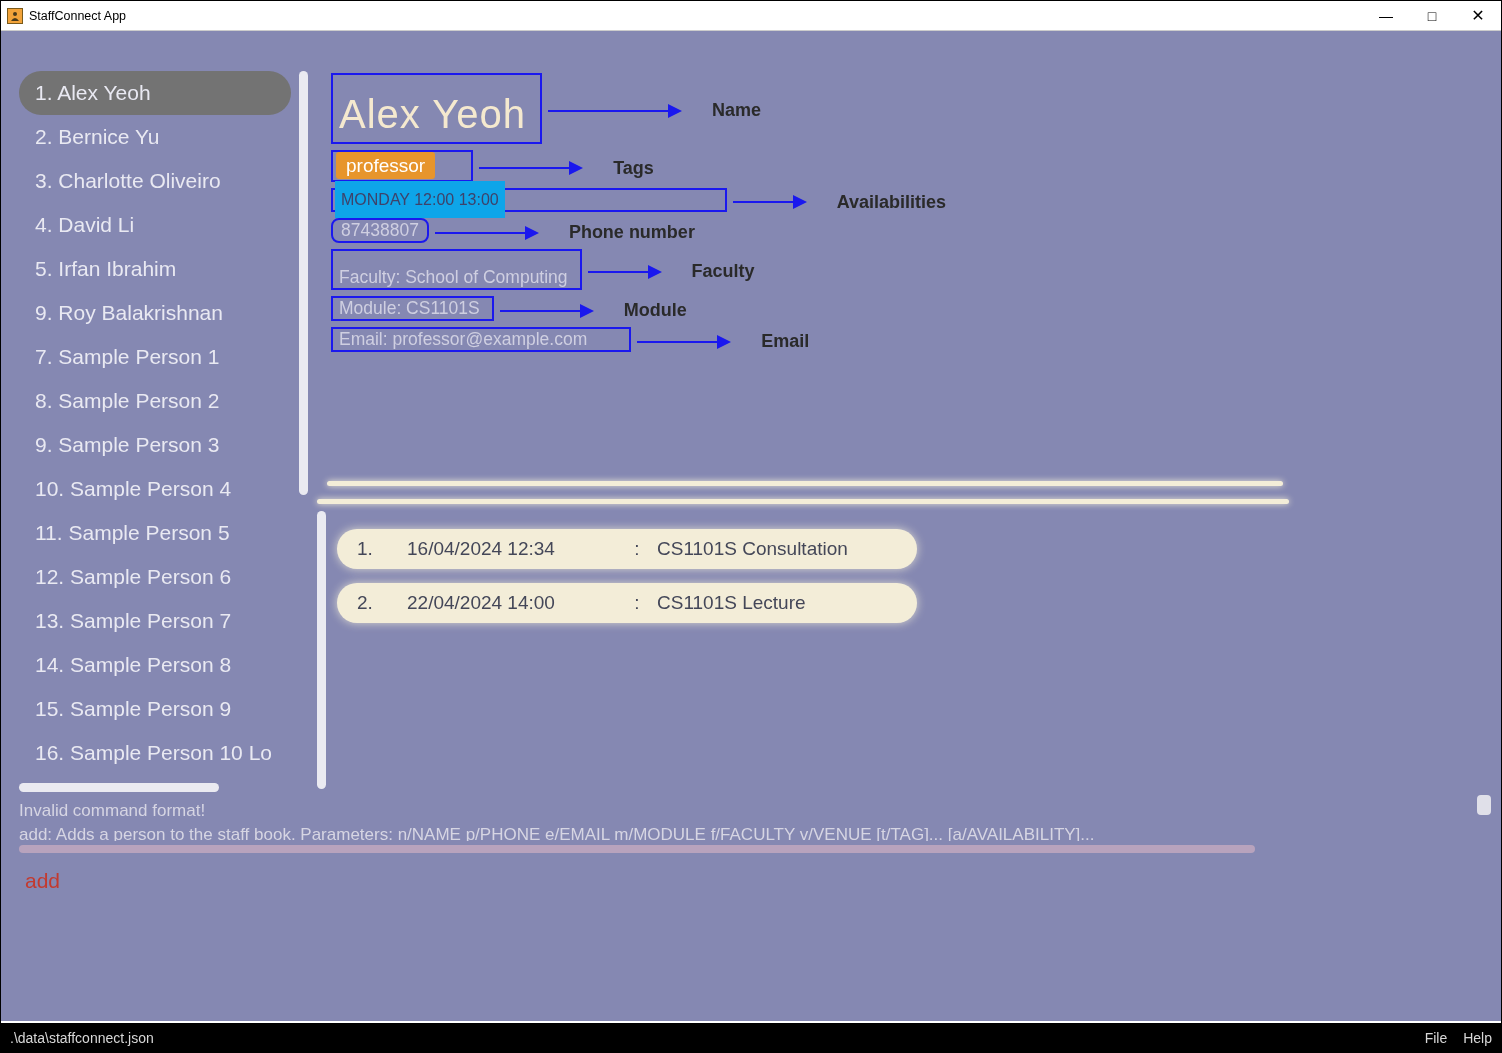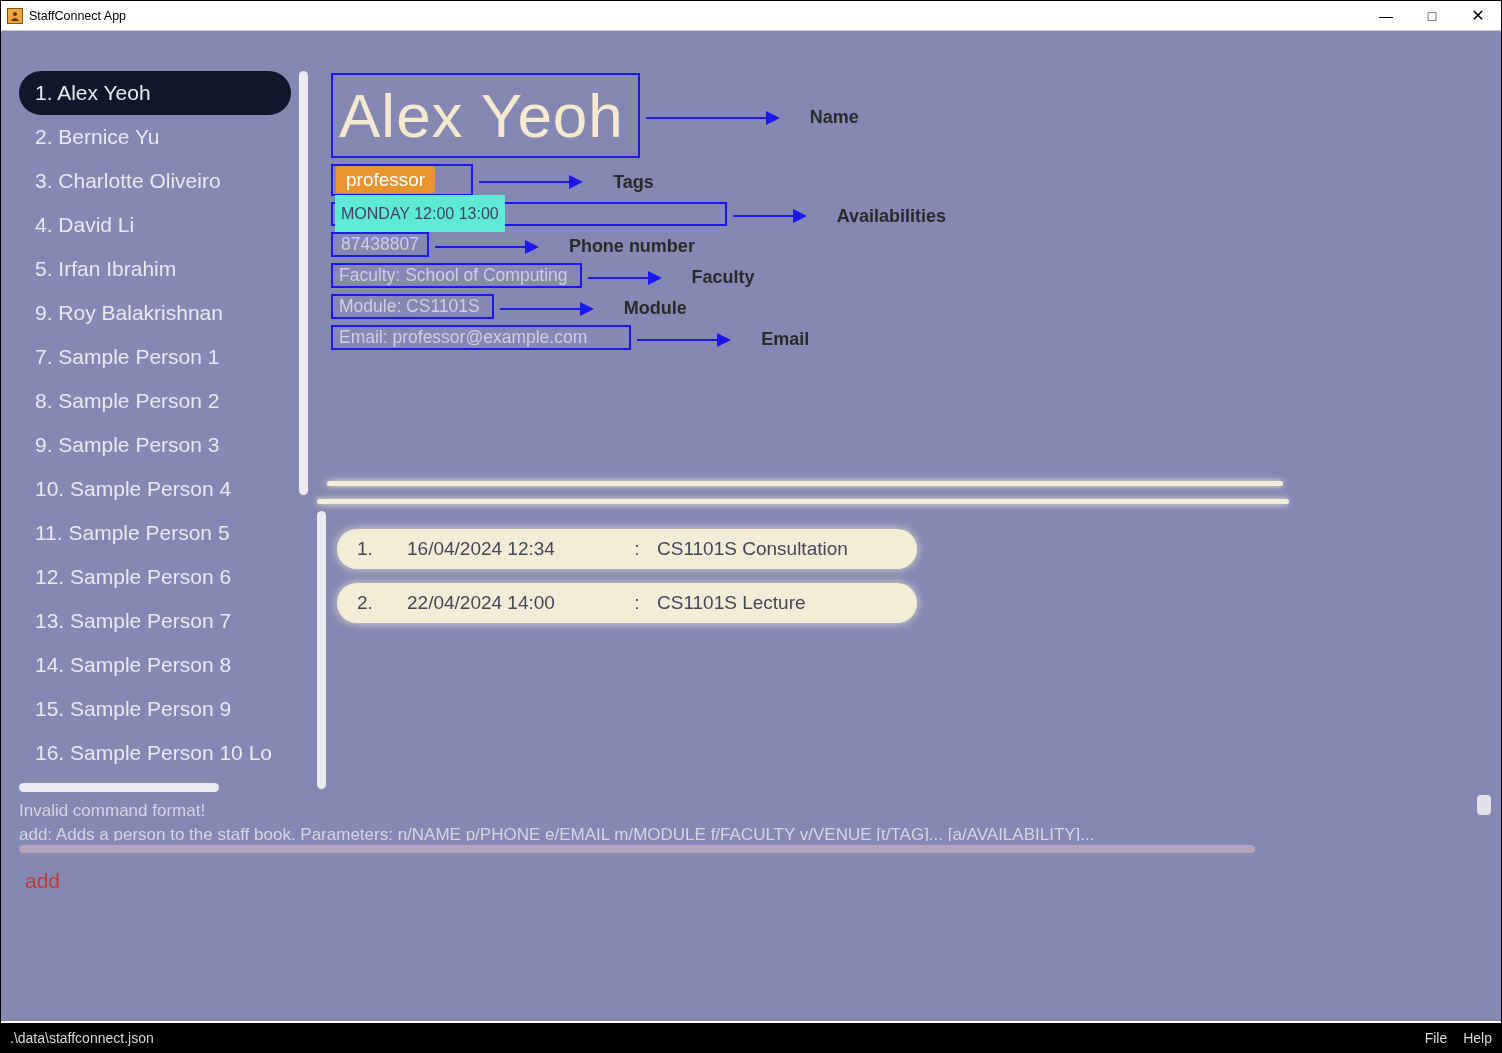--- a/index.html
+++ b/index.html
@@ -62,21 +62,21 @@
     overflow: hidden;
   }
   .sidebar-item {
     color: #e9e9f2;
     font-size: 21px;
     padding: 10px 12px 10px 16px;
     white-space: nowrap;
     overflow: hidden;
   }
   .sidebar-item.selected {
-    background: #0f172a;
+    background: #737373;
     border-radius: 22px;
   }
   .sidebar-hscroll {
     position:absolute;
     left:18px; top: 752px;
     width: 272px; height: 10px;
   }
   .sidebar-hscroll-thumb {
     width: 200px; height: 9px;
     background: #eaeaf1;
@@ -98,56 +98,56 @@
     position: absolute;
     left: 330px; top: 40px;
     width: 960px;
   }
   .detail .bluebox {
     border: 2px solid #1a18ee;
     display: inline-block;
     margin-bottom: 4px;
   }
   .detail .name {
-    font-size: 62px;
+    font-size: 40px;
     font-weight: 300;
     color: #f5e9cf;
-    padding: 4px 14px 4px 6px;
+    padding: 16px 14px 4px 6px;
     line-height: 1.18;
     letter-spacing: 1px;
   }
   .detail-row {
     display: flex;
     align-items: center;
     margin-top: 2px;
     position: relative;
   }
   .tag-pill {
     background: #e7952c;
     color: #fff;
     font-size: 19px;
     padding: 3px 10px;
     border-radius: 3px;
   }
   .avail-pill {
-    background: #5eead4;
+    background: #0ea5e9;
     color: #3e426a;
     font-size: 16px;
     padding: 10px 6px;
     font-weight: 500;
   }
   .info-text {
     color: #cfcfe1;
     font-size: 17.5px;
     padding: 2px 6px;
   }
   .tag-wrap { padding: 3px 36px 3px 3px; }
   .avail-wrap { padding: 1px 220px 1px 2px; }
-  .phone-wrap { padding: 0 2px; }
-  .faculty-wrap { padding: 0 6px 0 0; }
+  .phone-wrap { padding: 0 2px; border-radius: 8px; }
+  .faculty-wrap { padding: 16px 6px 0 0; }
   .venue-wrap { padding: 0 6px 0 0; }
   .module-wrap { padding: 0 6px 0 0; }
   .email-wrap { padding: 0 36px 0 0; }
 
   .arrow {
     display: inline-flex;
     align-items: center;
     margin-left: 6px;
   }
   .arrow-line {

